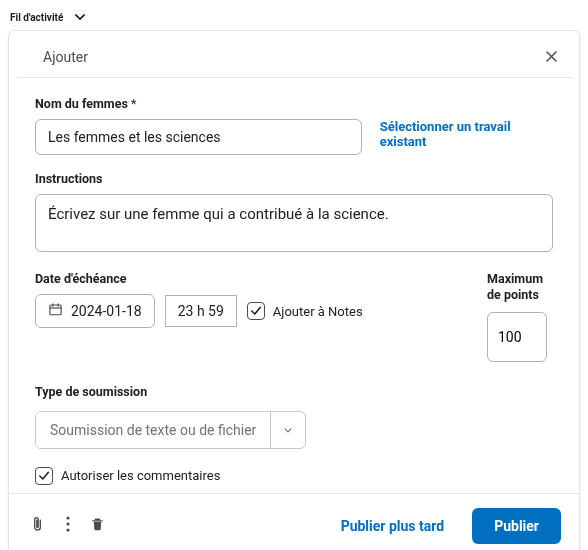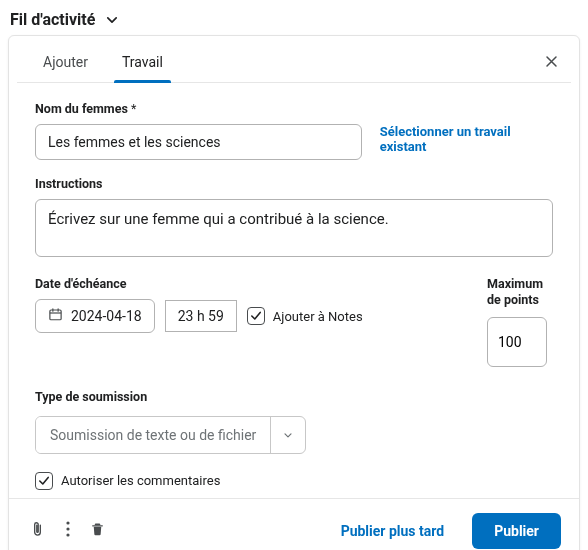--- a/index.html
+++ b/index.html
@@ -17,21 +17,21 @@
     padding: 6px 8px;
   }
   .header-row {
     display: flex;
     align-items: center;
     gap: 10px;
     padding: 4px 2px 6px 2px;
   }
   .header-title {
     font-weight: 700;
-    font-size: 16px;
+    font-size: 10px;
   }
   .chevron-down svg { display:block; }
   .panel {
     border: 1px solid #e3e3e3;
     border-radius: 6px;
     box-shadow: 0 1px 3px rgba(0,0,0,0.06);
     background: #fff;
   }
   .tabs-row {
     display: flex;
@@ -218,21 +218,20 @@
     <span class="chevron-down">
       <svg width="14" height="14" viewBox="0 0 20 20" fill="none">
           <path d="M4 7l6 6 6-6" stroke="#202122" stroke-width="2.4" stroke-linecap="round" stroke-linejoin="round"></path>
         </svg>
     </span>
   </div>
 
   <div class="panel">
     <div class="tabs-row">
       <div class="tab">Ajouter</div>
-      <div class="tab active">Travail</div>
       <div class="close-x">
         <svg width="15" height="15" viewBox="0 0 20 20">
             <path d="M4 4l12 12M16 4L4 16" stroke="#494c4e" stroke-width="2" stroke-linecap="round"></path>
           </svg>
       </div>
     </div>
 
     <div class="body">
       <div class="field-label">
         <span>Nom du femmes</span>
@@ -251,21 +250,21 @@
           <div class="field-label">Date d'échéance</div>
           <div class="date-inputs">
             <div class="date-box">
               <span>
                 <svg width="15" height="15" viewBox="0 0 20 20" fill="#494c4e">
                     <rect x="2.5" y="4" width="15" height="13" rx="1.5" fill="none" stroke="#494c4e" stroke-width="1.6"></rect>
                     <path d="M2.5 8h15" stroke="#494c4e" stroke-width="1.6"></path>
                     <path d="M6.5 2.5v3M13.5 2.5v3" stroke="#494c4e" stroke-width="1.6" stroke-linecap="round"></path>
                   </svg>
               </span>
-              <span>2024-04-18</span>
+              <span>2024-01-18</span>
             </div>
             <div class="time-box">
               <span>23 h 59</span>
             </div>
             <label class="checkbox-wrap">
               <span class="checkbox checked">
                 <svg width="12" height="12" viewBox="0 0 20 20">
                     <path d="M3 10l5 5L17 4" stroke="#202122" stroke-width="2.6" fill="none" stroke-linecap="round" stroke-linejoin="round"></path>
                   </svg>
               </span>

